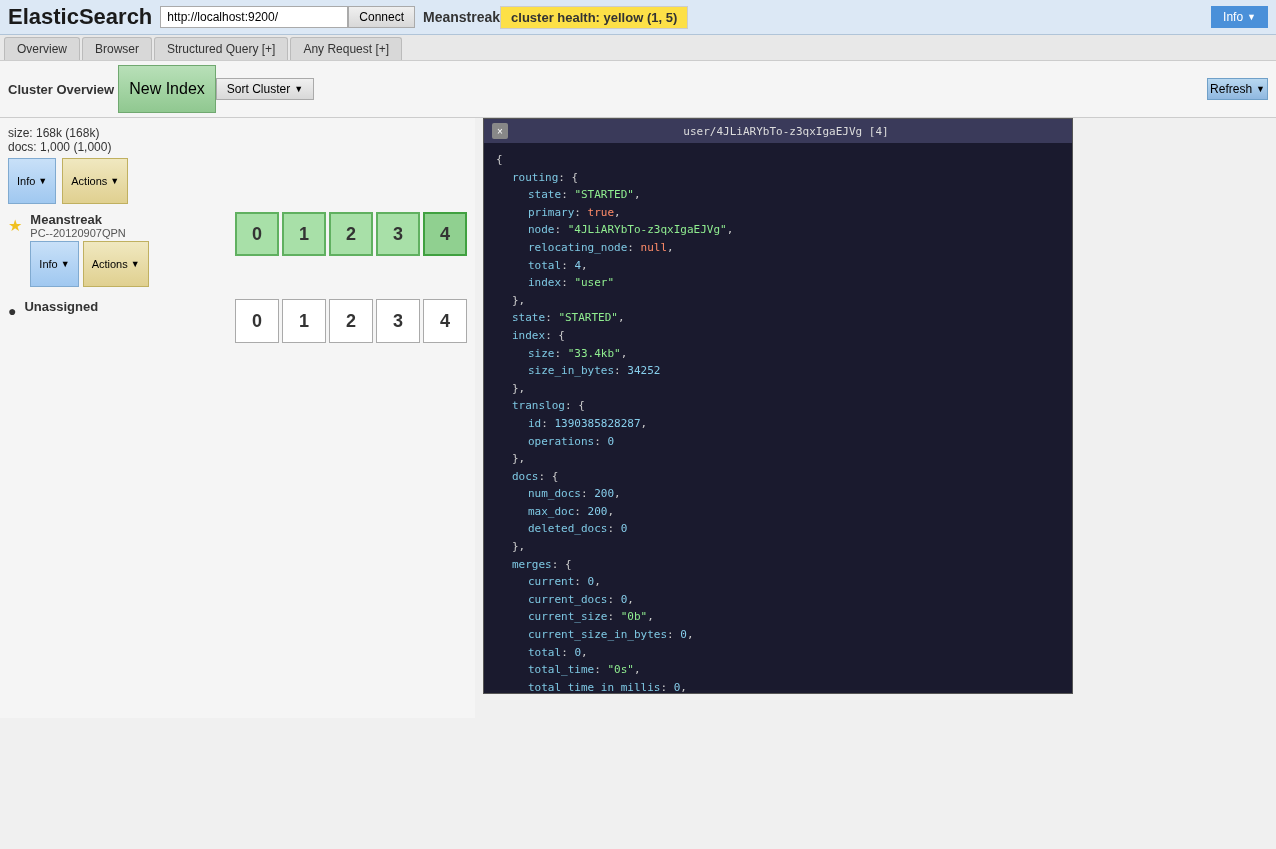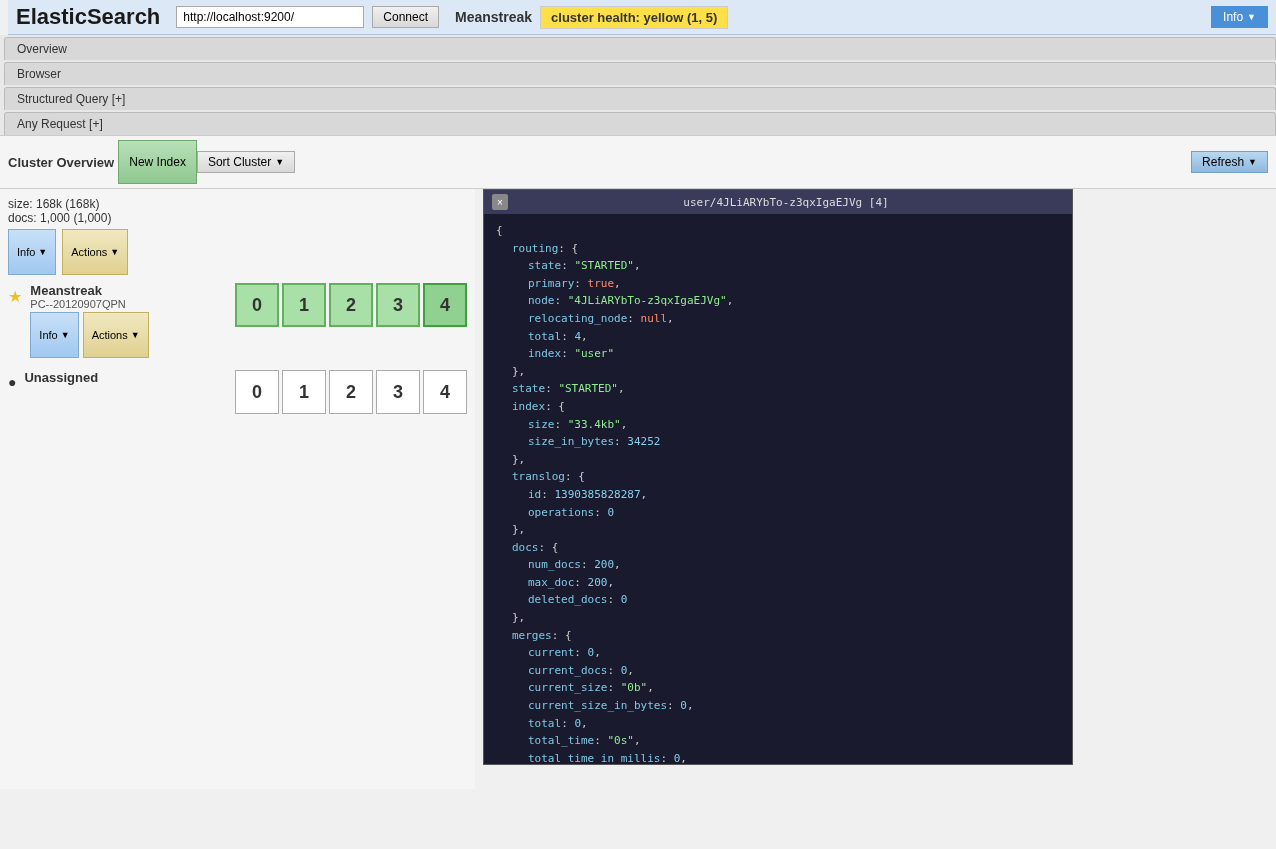--- a/index.html
+++ b/index.html
@@ -1,68 +1,67 @@
 <!DOCTYPE html>
 <html><head>
   <meta charset="utf-8">
   <style>
     * { box-sizing: border-box; margin: 0; padding: 0; }
     body { font-family: Arial, sans-serif; font-size: 12px; background: #f0f0f0; color: #333; }
 
     
     #top-bar {
-      display: flex; align-items: center; background: #dce8f5; padding: 4px 8px; gap: 8px;
+      display: flex; align-items: center; background: #dce8f5; padding: 4px 8px; 
       border-bottom: 1px solid #b0c4d8;
-      margin-left: 8px;
     }
     #app-title { font-size: 22px; font-weight: bold; color: #1a1a1a; margin-right: 8px; }
     #url-input {
       border: 1px solid #aaa; padding: 3px 6px; font-size: 12px; width: 188px; background: white;
     }
     #connect-btn {
       background: linear-gradient(to bottom, #f0f0f0, #d8d8d8);
       border: 1px solid #aaa; padding: 3px 10px; cursor: pointer; font-size: 12px;
     }
     #cluster-name { font-size: 14px; font-weight: bold; margin-left: 8px; }
     #cluster-health {
       background: #fde047; border: 1px solid #ccc; padding: 3px 10px; font-size: 13px; font-weight: bold;
     }
     #info-btn {
       margin-left: auto; background: #4a90d9; color: white; border: none; padding: 4px 12px;
       cursor: pointer; font-size: 12px; display: flex; align-items: center; gap: 4px;
     }
 
     
     #nav-tabs {
-      display: flex; background: #e8e8e8; border-bottom: 1px solid #ccc; padding: 2px 0 0 4px; gap: 2px; flex-direction: column;
+      display: flex; background: #e8e8e8; border-bottom: 1px solid #ccc; padding: 2px 0 0 4px; gap: 2px;
     }
     .nav-tab {
       padding: 4px 12px; background: #d8d8d8; border: 1px solid #bbb; border-bottom: none;
       cursor: pointer; font-size: 12px; border-radius: 3px 3px 0 0;
     }
 
     
     #cluster-bar {
       display: flex; align-items: center; background: #f5f5f5; border-bottom: 1px solid #ccc;
       padding: 4px 8px; 
     }
     #cluster-overview-label { font-size: 13px; font-weight: bold; margin-right: 4px; }
     #new-index-btn {
       background: linear-gradient(to bottom, #b8e0b8, #90c890);
-      border: 1px solid #70a870; padding: 14px 10px; cursor: pointer; font-size: 12px;
+      border: 1px solid #70a870; padding: 14px 10px; cursor: pointer; font-size: 16px;
     }
     #sort-cluster-btn {
       background: linear-gradient(to bottom, #f0f0f0, #d8d8d8);
       border: 1px solid #aaa; padding: 3px 10px; cursor: pointer; font-size: 12px;
       display: flex; align-items: center; gap: 4px;
     }
     #refresh-btn {
       margin-left: auto;
       background: linear-gradient(to bottom, #b8d8f0, #90b8e0);
-      border: 1px solid #70a0c8; padding: 3px 10px; cursor: pointer; font-size: 12px;
+      border: 1px solid #70a0c8; padding: 3px 2px; cursor: pointer; font-size: 12px;
       display: flex; align-items: center; gap: 4px;
     }
 
     
     #main-content { display: flex; padding: 0; position: relative; }
 
     
     #left-panel { width: 475px; padding: 8px; background: #f5f5f5; min-height: 600px; }
 
     

